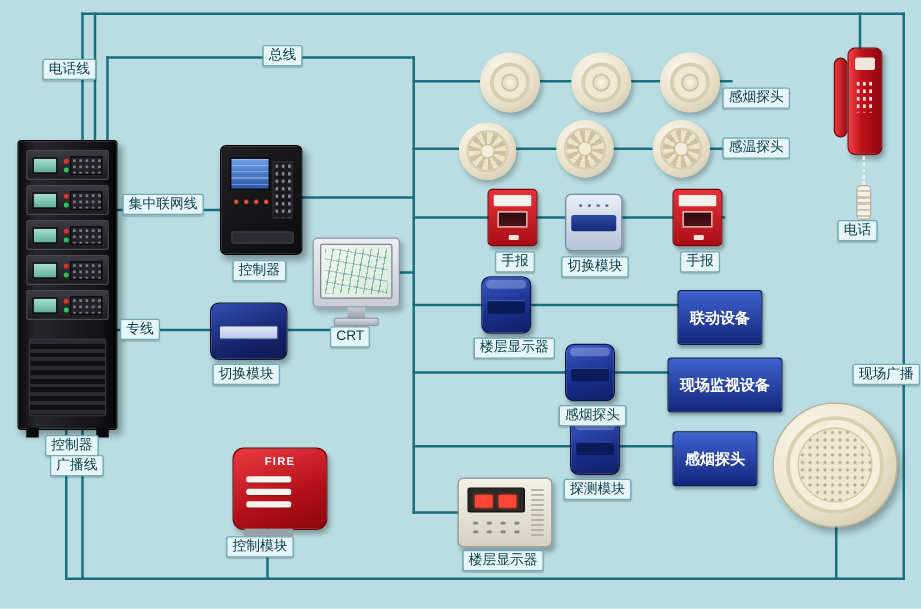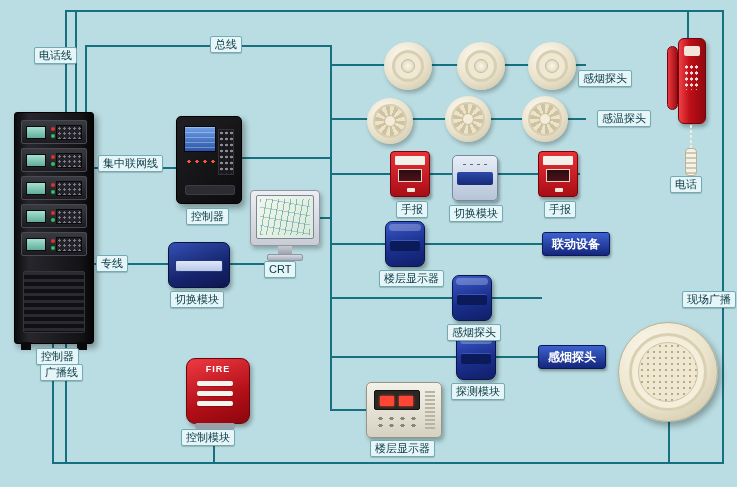--- a/index.html
+++ b/index.html
@@ -8,21 +8,21 @@
   #canvas{position:relative;width:737px;height:487px;background:#b9dde2;overflow:hidden}
 
   .wire{position:absolute;background:#17707f;z-index:1}
   .h{height:2px}.v{width:2px}
 
   .tag{position:absolute;z-index:6;font-size:11px;line-height:15px;color:#083844;background:#e6f6f8;
        border:1px solid #72aab6;border-radius:2px;padding:0 4px;white-space:nowrap;
        box-shadow:0 1px 1px rgba(0,0,0,.18)}
   .blue-btn{position:absolute;z-index:6;font-size:12px;font-weight:bold;line-height:1;color:#fff;
        background:linear-gradient(180deg,#3d62cf,#14267c);border:1px solid #0b1a56;border-radius:3px;
-       padding:5px 9px;white-space:nowrap;box-shadow:1px 2px 3px rgba(0,0,0,.35)}
+       padding:15px 9px;white-space:nowrap;box-shadow:1px 2px 3px rgba(0,0,0,.35)}
 
   .dev{position:absolute;z-index:4}
 
   
   .cabinet{left:14px;top:112px;width:80px;height:232px;border:1px solid #000;border-radius:3px;
        background:linear-gradient(90deg,#0c0c0e,#26262c 18%,#131316 85%,#050506);
        box-shadow:3px 4px 6px rgba(0,0,0,.35);padding:7px 6px}
   .cab-unit{position:relative;height:24px;margin-bottom:4px;border:1px solid #4a4a54;border-radius:2px;
        background:linear-gradient(180deg,#3a3a42,#1b1b20)}
   .cab-scr{position:absolute;left:4px;top:5px;width:20px;height:13px;border:1px solid #0a0a0a;
@@ -122,21 +122,21 @@
   
   .speaker{left:618px;top:322px;width:100px;height:100px;border-radius:50%;border:1px solid #b9b092;
        background:radial-gradient(circle at 35% 30%,#fbf7ec,#ece4cc 55%,#c9c0a2);
        box-shadow:3px 4px 6px rgba(0,0,0,.3)}
   .speaker-ring{position:absolute;inset:10px;border-radius:50%;border:3px solid #d9d0b2;background:#f4eeda}
   .speaker-mesh{position:absolute;inset:19px;border-radius:50%;border:1px solid #cfc5a6;
        background-color:#efe7d0;background-image:radial-gradient(#b4a988 1.1px,transparent 1.3px);
        background-size:6px 6px}
 
   
-  .alarm{left:186px;top:358px;width:64px;height:66px;border:1px solid #6e050b;border-radius:9px;
+  .alarm{left:186px;top:358px;width:76px;height:66px;border:1px solid #6e050b;border-radius:9px;
        background:linear-gradient(160deg,#ee3a42,#b30f18 60%,#8c060e);box-shadow:2px 3px 4px rgba(0,0,0,.3)}
   .alarm-fire{position:absolute;top:5px;left:0;right:0;text-align:center;font-size:9px;font-weight:bold;
        color:#fff;letter-spacing:1px}
   .alarm-slat{position:absolute;left:10px;width:36px;height:5px;background:#f6f4ee;border-radius:2px;
        box-shadow:0 1px 1px rgba(0,0,0,.2)}
   .alarm-base{position:absolute;left:8px;bottom:-6px;width:40px;height:6px;background:#9aa0a8;border-radius:2px}
 
   
   .fdisp{left:366px;top:382px;width:76px;height:56px;border:1px solid #97948a;border-radius:5px;
        background:linear-gradient(180deg,#f4f1e8,#d6d2c2);box-shadow:2px 3px 4px rgba(0,0,0,.3)}
@@ -318,35 +318,36 @@
       <div class="fd-seg" style="left:5px"></div>
       <div class="fd-seg" style="left:24px"></div>
     </div>
     <div class="fd-btns"></div>
     <div class="fd-grille"></div>
   </div>
 
   <div class="tag" style="left:34px;top:47px">电话线</div>
   <div class="tag" style="left:210px;top:36px">总线</div>
   <div class="tag" style="left:578px;top:70px">感烟探头</div>
-  <div class="tag" style="left:597px;top:110px">感温探头</div>
+  <div class="tag" style="left:578px;top:110px">感温探头</div>
   <div class="tag" style="left:670px;top:176px">电话</div>
   <div class="tag" style="left:98px;top:155px">集中联网线</div>
   <div class="tag" style="left:186px;top:208px">控制器</div>
   <div class="tag" style="left:264px;top:261px">CRT</div>
   <div class="tag" style="left:96px;top:255px">专线</div>
   <div class="tag" style="left:170px;top:291px">切换模块</div>
   <div class="tag" style="left:396px;top:201px">手报</div>
   <div class="tag" style="left:449px;top:205px">切换模块</div>
   <div class="tag" style="left:544px;top:201px">手报</div>
   <div class="tag" style="left:379px;top:270px">楼层显示器</div>
   <div class="tag" style="left:447px;top:324px">感烟探头</div>
   <div class="tag" style="left:451px;top:383px">探测模块</div>
   <div class="tag" style="left:682px;top:291px">现场广播</div>
   <div class="tag" style="left:36px;top:348px">控制器</div>
   <div class="tag" style="left:181px;top:429px">控制模块</div>
   <div class="tag" style="left:40px;top:364px">广播线</div>
   <div class="tag" style="left:370px;top:440px">楼层显示器</div>
 
   <div class="blue-btn" style="left:542px;top:232px">联动设备</div>
+  <div class="blue-btn" style="left:534px;top:286px">现场监视设备</div>
   <div class="blue-btn" style="left:538px;top:345px">感烟探头</div>
 
 </div>
 
 </body></html>

